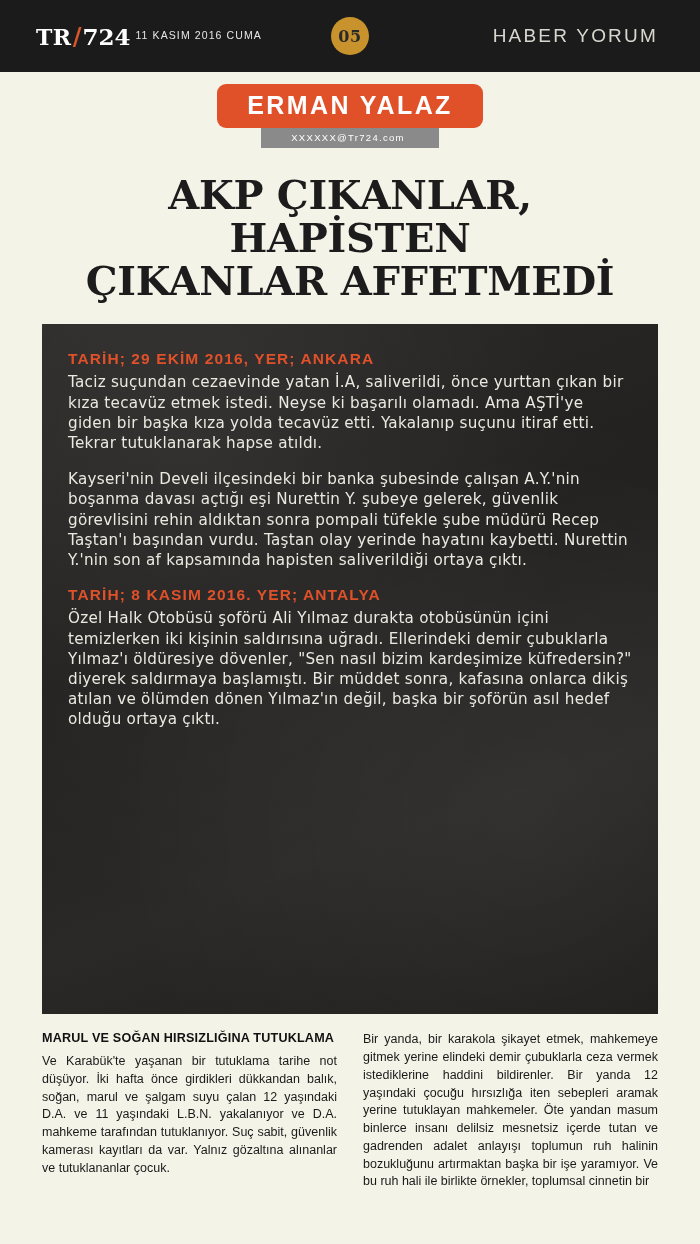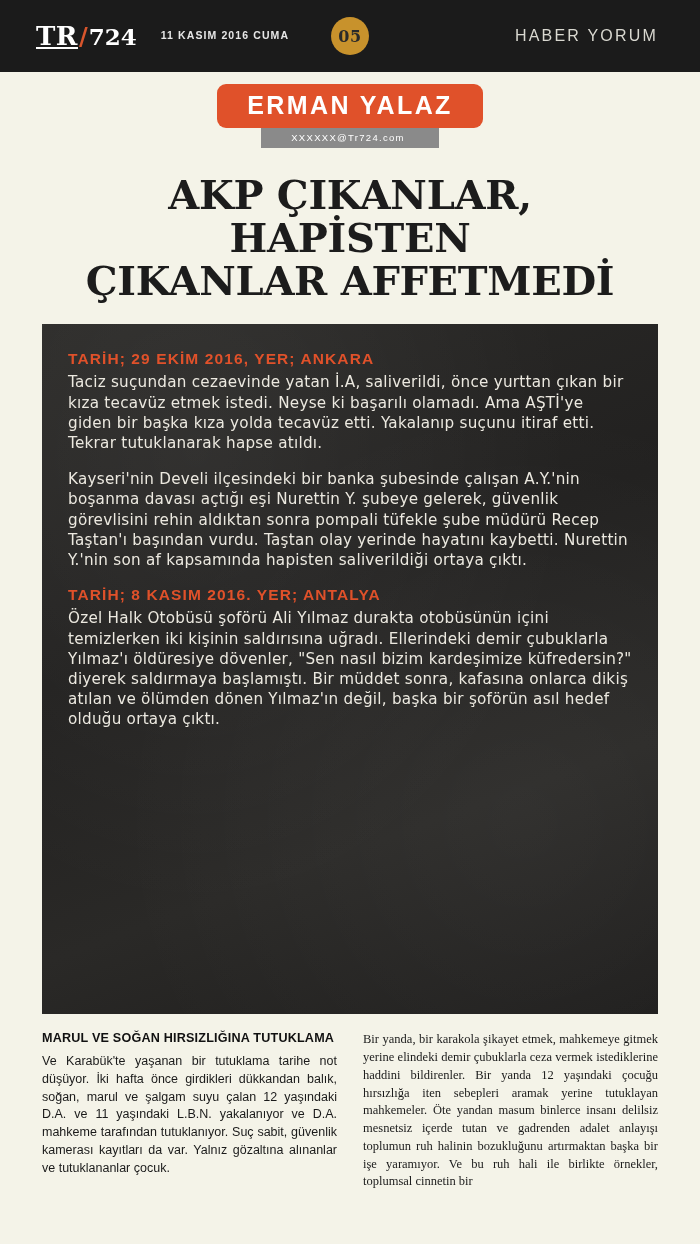--- a/index.html
+++ b/index.html
@@ -27,44 +27,42 @@
     align-items: center;
   }
   .logo {
     margin-left: 36px;
     display: flex;
     align-items: baseline;
     font-family: "DejaVu Serif", serif;
     font-weight: bold;
   }
   .logo .tr {
-    font-size: 26px;
+    font-size: 22px;
     letter-spacing: 0.5px;
     color: #ffffff;
-    text-decoration: underline;
   }
   .logo .slash {
     color: #d8552c;
     font-size: 24px;
     margin: 0 1px;
     font-weight: bold;
   }
   .logo .num {
     font-size: 23px;
     color: #ffffff;
   }
   .topdate {
-    margin-left: 24px;
+    margin-left: 5px;
     font-size: 10.5px;
     letter-spacing: 1.1px;
     color: #e7e7e7;
     font-family: "Liberation Sans", sans-serif;
     position: relative;
     top: -1px;
-    font-weight: bold;
   }
   .pagecircle {
     position: absolute;
     left: 50%;
     top: 50%;
     transform: translate(-50%, -50%);
     width: 38px;
     height: 38px;
     border-radius: 50%;
     background: #c8922c;
@@ -75,21 +73,21 @@
     font-size: 16px;
     font-family: "DejaVu Serif", serif;
     font-weight: bold;
     letter-spacing: 0.5px;
   }
   .section-title {
     position: absolute;
     right: 42px;
     top: 50%;
     transform: translateY(-50%);
-    font-size: 16px;
+    font-size: 19px;
     letter-spacing: 2.2px;
     color: #d9d8d0;
     font-family: "Liberation Sans", sans-serif;
     padding-left: 37px;
   }
 
   
   .byline-wrap {
     width: 100%;
     display: flex;
@@ -189,21 +187,21 @@
     margin-bottom: 6px;
     text-transform: uppercase;
   }
   .col-body {
     font-family: "Liberation Sans", sans-serif;
     font-size: 12.5px;
     line-height: 1.42;
     color: #1a1a1a;
     text-align: justify;
   }
-  .col-right .col-body { padding-top: 1px; font-family: Liberation Serif, serif; }
+  .col-right .col-body { padding-top: 1px; }
 </style>
 </head>
 <body>
 
 <div id="page">
 
   <div class="topbar">
     <div class="logo">
       <span class="tr">TR</span>
       <span class="slash">/</span>

